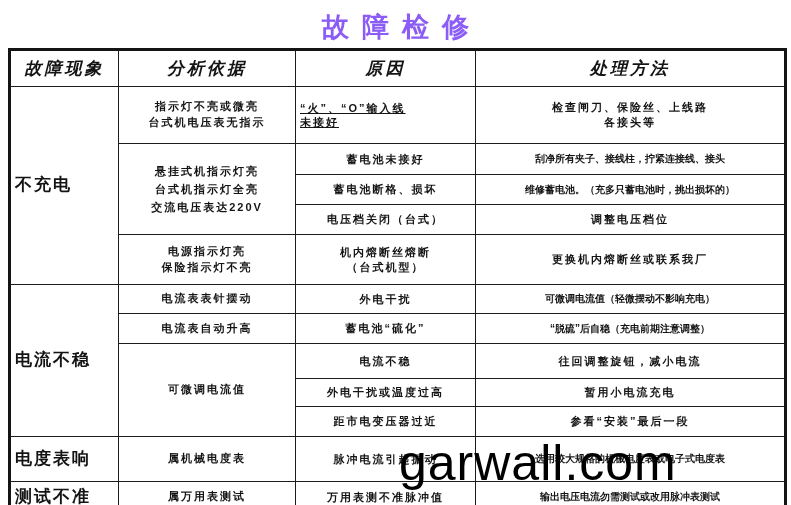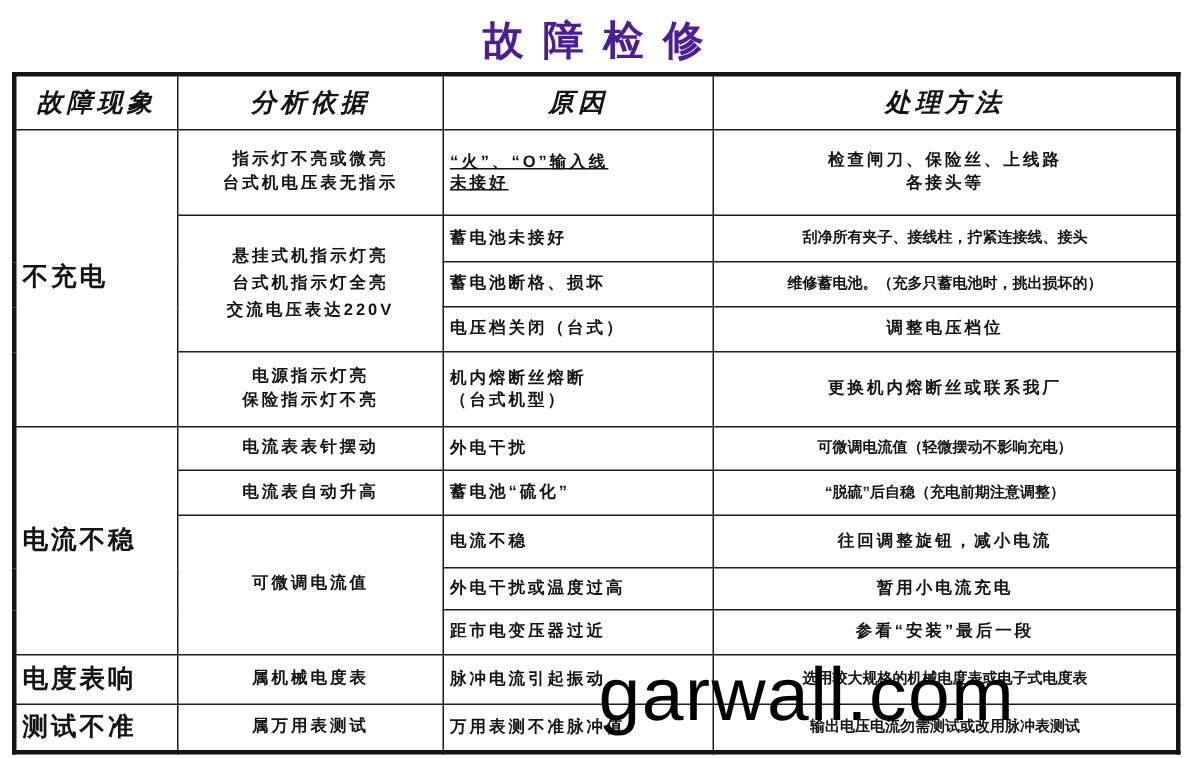--- a/index.html
+++ b/index.html
@@ -13,21 +13,21 @@
     position: relative;
     overflow: hidden;
   }
   .title {
     margin: 0;
     padding-top: 9px;
     text-align: center;
     font-size: 27px;
     letter-spacing: 13px;
     text-indent: 13px; 
-    color: #4c1d95;
+    color: #8b5cf6;
   }
   table.fault {
     position: absolute;
     left: 8px; top: 48px;
     width: 776px;
     border-collapse: collapse;
     table-layout: fixed;
     background: #ffffff;
   }
   table.fault th, table.fault td {
@@ -53,21 +53,21 @@
     font-size: 17px;
     letter-spacing: 2px;
   }
   td.analysis {
     text-align: center;
     white-space: pre-line;
     line-height: 1.45;
   }
   td.analysis.tall { line-height: 1.65; }
   td.cause {
-    text-align: left;
+    text-align: center;
     padding-left: 8px;
     white-space: pre-line;
   }
   td.cause.center { text-align: left; padding-left: 4px; line-height: 1.3; text-decoration: underline; }
   td.fix {
     text-align: center;
     padding-left: 7px;
     white-space: pre-line;
   }
   td.tight {
@@ -156,21 +156,21 @@
       <td class="fix">往回调整旋钮，减小电流</td>
     </tr>
     <tr style="height:28px">
       <td class="cause">外电干扰或温度过高</td>
       <td class="fix">暂用小电流充电</td>
     </tr>
     <tr style="height:30px">
       <td class="cause">距市电变压器过近</td>
       <td class="fix">参看“安装”最后一段</td>
     </tr>
-    <tr style="height:33px">
+    <tr style="height:45px">
       <td class="phen">电度表响</td>
       <td class="analysis">属机械电度表</td>
       <td class="cause">脉冲电流引起振动</td>
       <td class="fix tight">选用较大规格的机械电度表或电子式电度表</td>
     </tr>
     <tr style="height:32px">
       <td class="phen">测试不准</td>
       <td class="analysis">属万用表测试</td>
       <td class="cause">万用表测不准脉冲值</td>
       <td class="fix tight">输出电压电流勿需测试或改用脉冲表测试</td>

